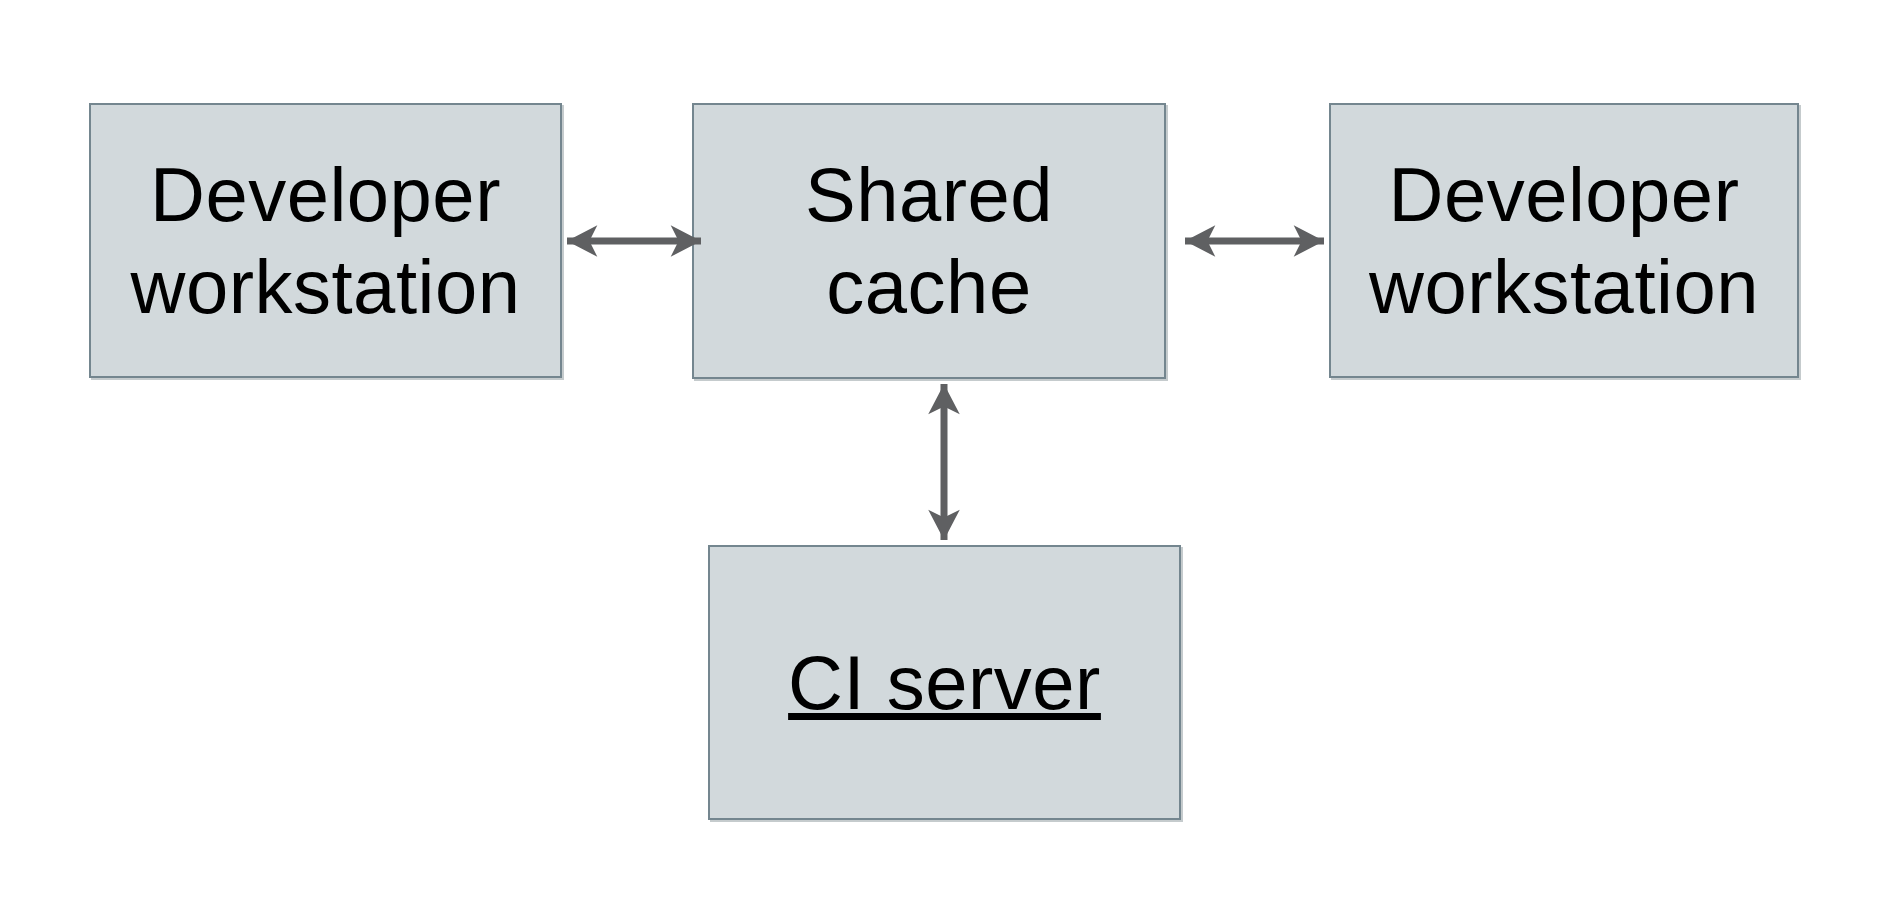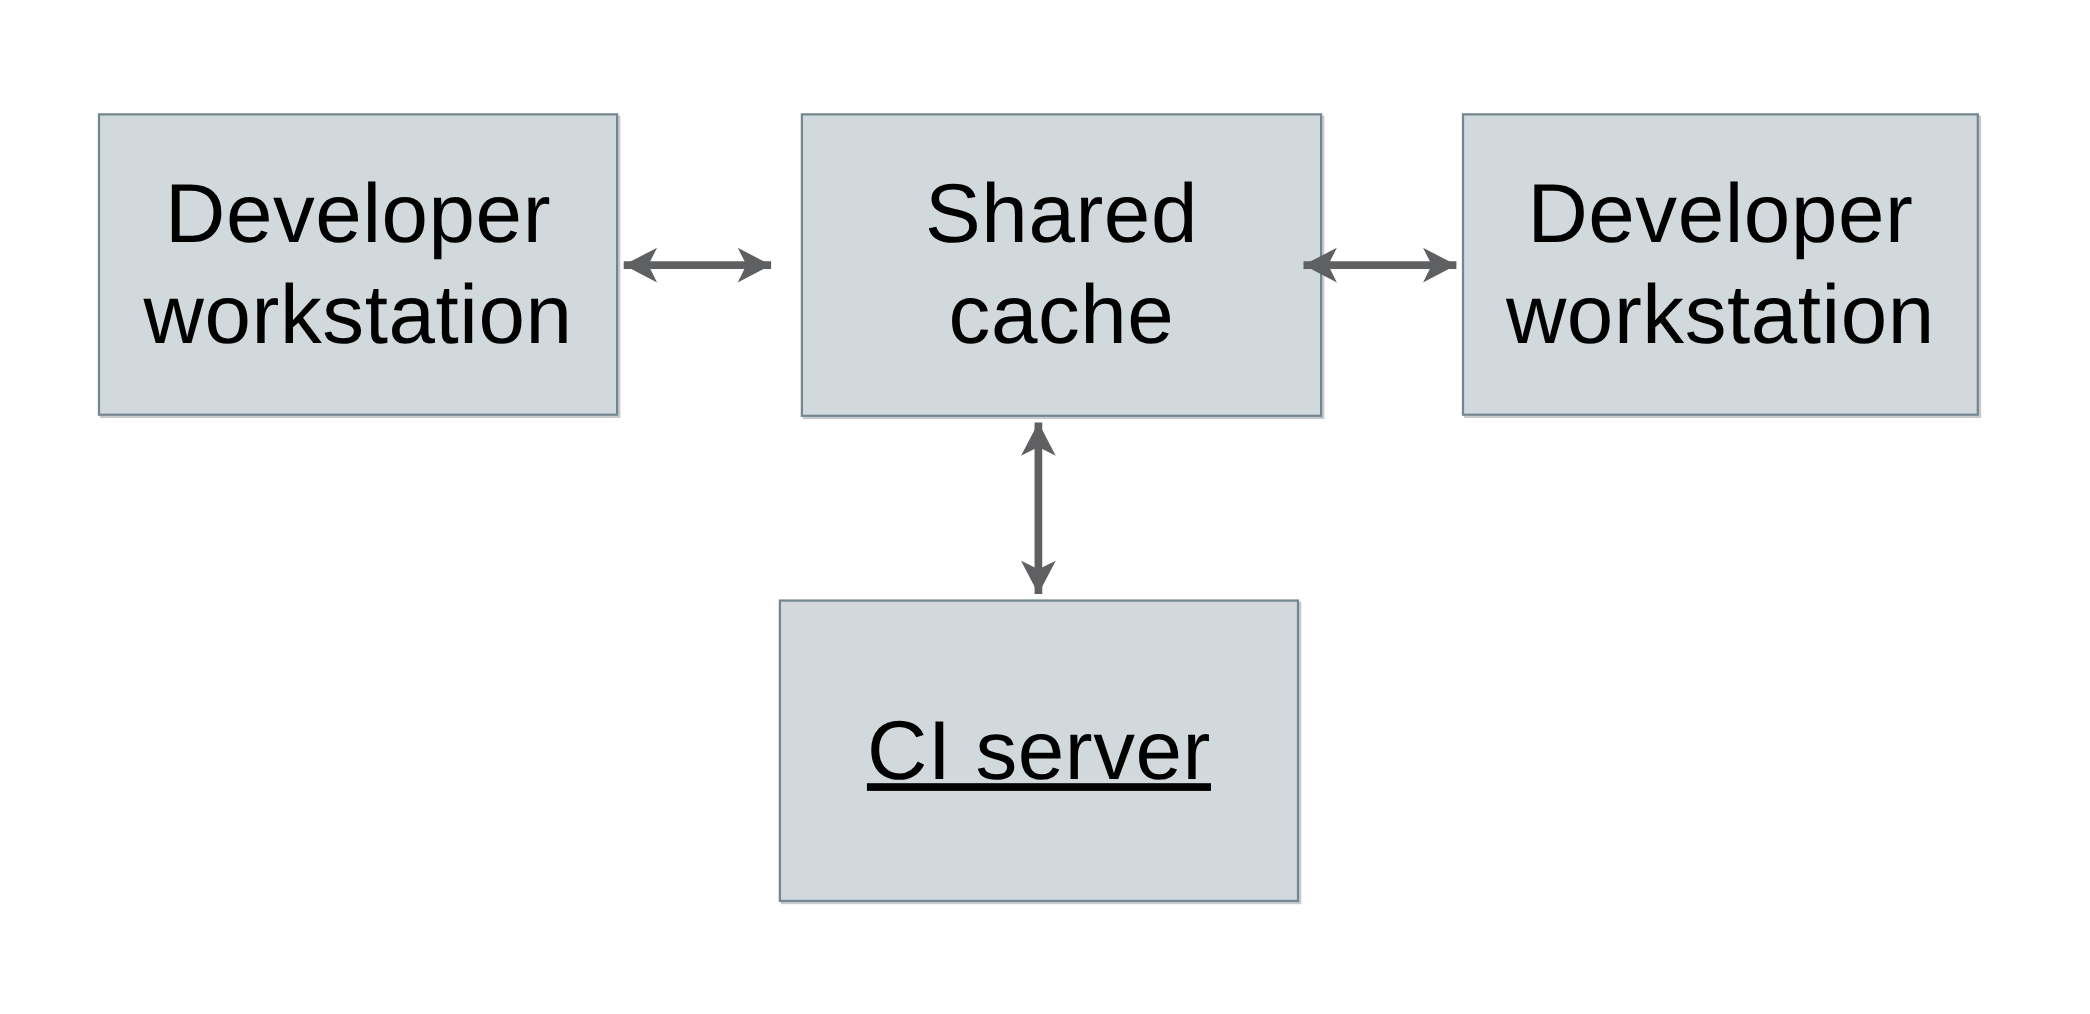--- a/index.html
+++ b/index.html
@@ -28,21 +28,21 @@
     align-items: center;
     justify-content: center;
     text-align: center;
     color: var(--text);
     font-size: 76px;
     line-height: 1.21;
     letter-spacing: 0.5px;
   }
   .node-label { display: block; padding: 0 10px; }
   .node-left   { left: 89px;   top: 103px; width: 473px; height: 275px; }
-  .node-center { left: 728px;  top: 103px; width: 474px; height: 276px; justify-content: center; }
+  .node-center { left: 692px;  top: 103px; width: 474px; height: 276px; justify-content: center; }
   .node-right  { left: 1329px; top: 103px; width: 470px; height: 275px; }
   .node-bottom { left: 708px;  top: 545px; width: 473px; height: 275px; text-decoration: underline; }
   .arrow-layer {
     position: absolute;
     left: 0; top: 0;
     width: 1900px;
     height: 922px;
     pointer-events: none;
   }
   .arrow-line {

